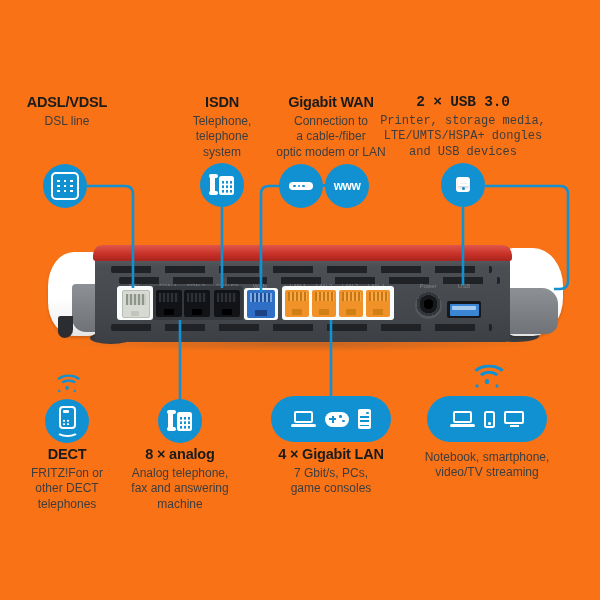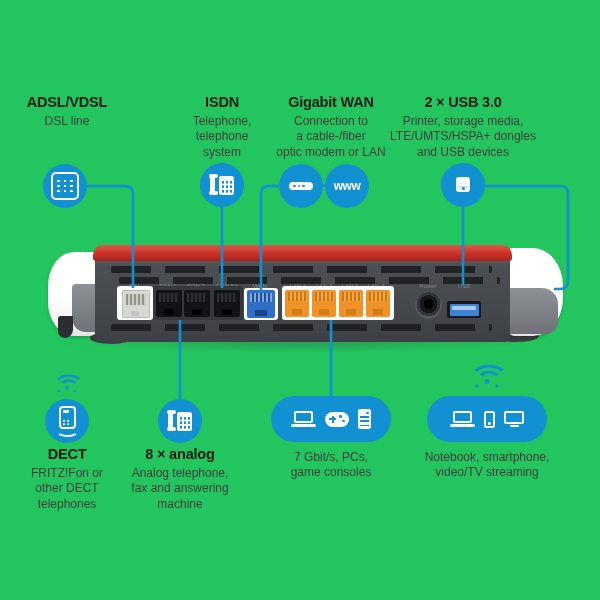--- a/index.html
+++ b/index.html
@@ -1,17 +1,17 @@
 <!DOCTYPE html>
 <html><head>
 <meta charset="utf-8">
 <style>
   html,body{margin:0;padding:0;}
   .canvas{
-    position:relative;width:600px;height:600px;background:#22c55e;overflow:hidden;
+    position:relative;width:600px;height:600px;background:#f97316;overflow:hidden;
     font-family:"Liberation Sans", sans-serif;
     --accent:#1191d2; --red:#c8362e; --wan:#2f6fc5; --lan:#f09228;
   }
   
   .col{position:absolute;width:178px;transform:translateX(-50%);text-align:center;}
   .col h3{margin:0;font-size:14.5px;font-weight:700;color:#1b1b1b;letter-spacing:-.2px;}
   .col p{margin:4px 0 0;font-size:12px;line-height:1.28;color:#3d3d3d;white-space:pre-line;}
   
   .circle{position:absolute;width:44px;height:44px;border-radius:50%;background:var(--accent);
     display:flex;align-items:center;justify-content:center;z-index:6;}
@@ -141,21 +141,21 @@
     <p>Connection to
 a cable-/fiber
 optic modem or LAN</p>
   </div>
   <div class="col" style="left:222px;top:94px;">
     <h3>ISDN</h3>
     <p>Telephone,
 telephone
 system</p>
   </div>
-  <div class="col" style="left:463px;top:94px;">
+  <div class="col" style="left:463px;top:94px;font-family:Liberation Mono, monospace;">
     <h3>2 × USB 3.0</h3>
     <p>Printer, storage media,
 LTE/UMTS/HSPA+ dongles
 and USB devices</p>
   </div>
 
   <svg class="connectors" width="600" height="600">
     <path d="M87 186 H125 Q133 186 133 194 V288"></path>
     <path d="M222 207 V288"></path>
     <path d="M280 186 H269 Q261 186 261 194 V292"></path>
@@ -316,20 +316,21 @@
 other DECT
 telephones</p>
   </div>
   <div class="col" style="left:180px;top:446px;">
     <h3>8 × analog</h3>
     <p>Analog telephone,
 fax and answering
 machine</p>
   </div>
   <div class="col" style="left:331px;top:446px;">
+    <h3>4 × Gigabit LAN</h3>
     <p>7 Gbit/s, PCs,
 game consoles</p>
   </div>
   <div class="col" style="left:487px;top:446px;">
     <p>Notebook, smartphone,
 video/TV streaming</p>
   </div>
 
 </div>
 

